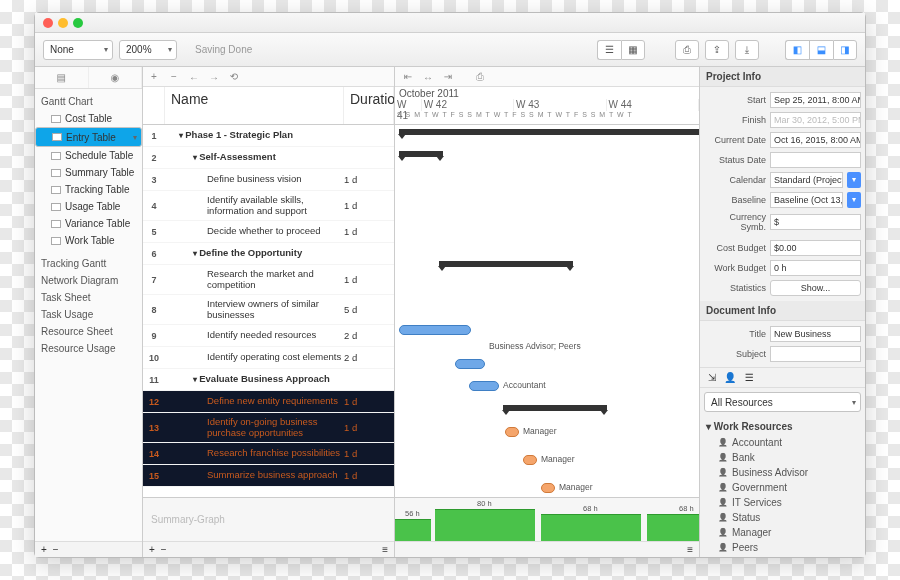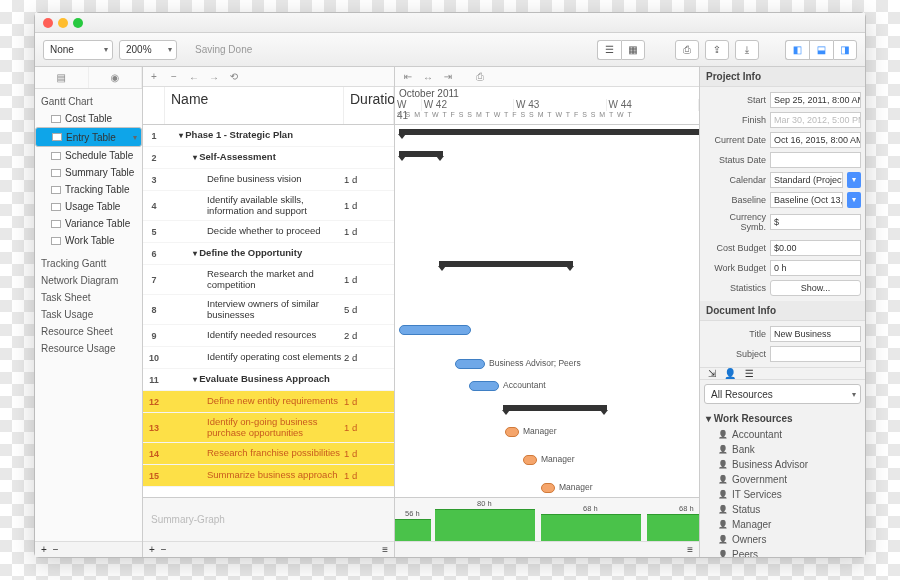--- a/index.html
+++ b/index.html
@@ -39,21 +39,21 @@
 .gcols .cname{flex:1}
 .gcols .cdur{width:50px}
 .rows{flex:1;overflow:hidden}
 .row{display:flex;height:22px;align-items:center;border-bottom:1px solid #f4f4f4}
 .row.tall{height:30px}
 .row .cid{width:22px;text-align:center;font-size:9px;color:#555;font-weight:600}
 .row .cname{flex:1;padding-left:4px;font-size:9.5px;overflow:hidden;line-height:1.15}
 .row .cdur{width:50px;font-size:9.5px}
 .row.phase .cname{font-weight:700}
 .row.group .cname{font-weight:600}
-.row.critical{background:#fde047}
+.row.critical{background:#0f172a}
 .row.critical .cname,.row.critical .cdur,.row.critical .cid{color:#c85a1e}
 .ind1{padding-left:14px!important}
 .ind2{padding-left:28px!important}
 .ind3{padding-left:42px!important}
 .trd::before{content:"▾ ";font-size:8px}
 .summary{height:44px;border-top:1px solid #ccc;background:#f6f6f6;position:relative;display:flex;align-items:center;padding:0 8px;font-size:9px;color:#999}
 .gantt{flex:1;display:flex;flex-direction:column;overflow:hidden;position:relative}
 .gtb{height:20px;border-bottom:1px solid #ddd;background:#fafafa;display:flex;align-items:center;padding:0 6px;gap:6px}
 .gtb .ic{color:#888;cursor:pointer;width:14px;text-align:center}
 .timehdr{height:38px;border-bottom:1px solid #ccc;font-size:9px;background:#fff}
@@ -298,21 +298,21 @@
               <div style="width:106px">W 44</div>
             </div>
           <div class="days" style="padding-left:2px">S S M T W T F S S M T W T F S S M T W T F S S M T W T</div>
         </div>
         <div class="chart" id="chart">
             <div class="sumbar" style="left:4px;top:4px;width:330px"></div>
             <div class="sumbar" style="left:4px;top:26px;width:44px"></div>
             <div class="sumbar" style="left:44px;top:136px;width:134px"></div>
             <div class="taskbar" style="left:4px;top:200px;width:72px"></div>
             <div class="taskbar" style="left:60px;top:234px;width:30px"></div>
-            <div class="lbl" style="left:94px;top:233px">Business Advisor; Peers</div>
+            <div class="lbl" style="left:94px;top:216px">Business Advisor; Peers</div>
             <div class="taskbar" style="left:74px;top:256px;width:30px"></div>
             <div class="lbl" style="left:108px;top:255px">Accountant</div>
             <div class="sumbar" style="left:108px;top:280px;width:104px"></div>
             <div class="taskbar c" style="left:110px;top:302px;width:14px"></div>
             <div class="lbl" style="left:128px;top:301px">Manager</div>
             <div class="taskbar c" style="left:128px;top:330px;width:14px"></div>
             <div class="lbl" style="left:146px;top:329px">Manager</div>
             <div class="taskbar c" style="left:146px;top:358px;width:14px"></div>
             <div class="lbl" style="left:164px;top:357px">Manager</div>
             <div class="taskbar c" style="left:164px;top:382px;width:14px"></div>
@@ -403,20 +403,19 @@
       </div>
       <div class="rlist" id="rlist">
           <div class="rh">▾ Work Resources</div>
           <div class="ri">Accountant</div>
           <div class="ri">Bank</div>
           <div class="ri">Business Advisor</div>
           <div class="ri">Government</div>
           <div class="ri">IT Services</div>
           <div class="ri">Status</div>
           <div class="ri">Manager</div>
-          <div class="ri">Owners</div>
           <div class="ri">Peers</div>
         </div>
       <div style="flex:1"></div>
 
     </div>
   </div>
 </div>
 
 </body></html>

